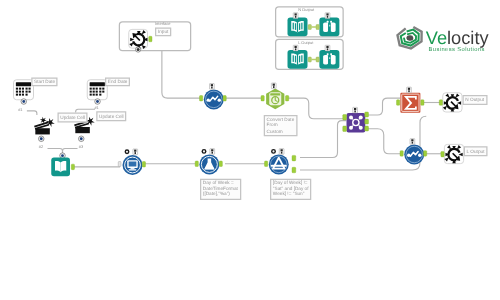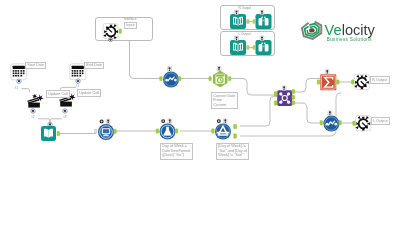--- a/index.html
+++ b/index.html
@@ -469,21 +469,21 @@
   <div class="lbl" style="left:216px;top:142.6px;">[Day of Week] !=
 "Sat" and [Day of
 Week] != "Sun"</div>
 
   <div class="cap" style="left:238.5px;top:6.6px;">N Output</div>
   <div class="cap" style="left:238.5px;top:32.6px;">L Output</div>
 
   <div class="lbl" style="left:370px;top:76px;">N Output</div>
   <div class="lbl" style="left:371px;top:117px;">L Output</div>
 
-  <div id="logo" style="position:absolute;left:300px;top:19px;">
+  <div id="logo" style="position:absolute;left:316px;top:19px;">
     <svg width="74" height="24" viewBox="0 0 74 24">
       <g fill="none" stroke-linejoin="miter" transform="rotate(-6 11.9 11.6)">
         <path d="M15.6,2.9 L21.8,7.4 L20.9,15.1 L11.9,19.9 L3.2,16.3 L2.3,8.1 L9.4,3.4" stroke="#808080" stroke-width="1.9"></path>
         <path d="M9.9,5.9 L15.3,5.0 L19.3,8.7 L18.6,14.1 L11.9,17.5 L5.4,14.9 L4.8,9.2 L9.1,7.1" stroke="#1b9a52" stroke-width="1.6"></path>
         <path d="M10.0,8.3 L14.6,7.6 L17.0,10.4 L16.6,13.2 L11.9,15.3 L7.6,13.8 L7.2,10.6" stroke="#1b9a52" stroke-width="1.5"></path>
         <ellipse cx="11.9" cy="11.4" rx="2.8" ry="2.2" fill="#4f4f4f" stroke="none"></ellipse>
       </g>
       <text x="24.6" y="16.2" font-family="Liberation Sans, sans-serif" font-size="14.6" font-weight="400" fill="#3c3c3c"><tspan fill="#1b9a52">Ve</tspan><tspan>locity</tspan></text>
       <text x="26.8" y="21.9" font-family="Liberation Sans, sans-serif" font-size="4.6" letter-spacing="0.35" fill="#2f9a58">Business  Solutions</text>
     </svg>

